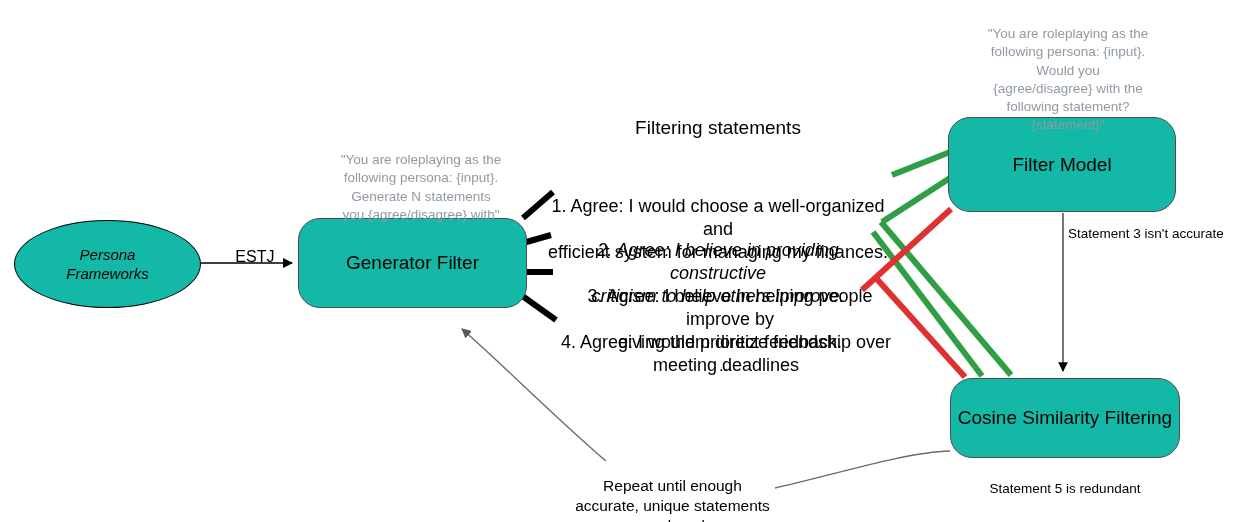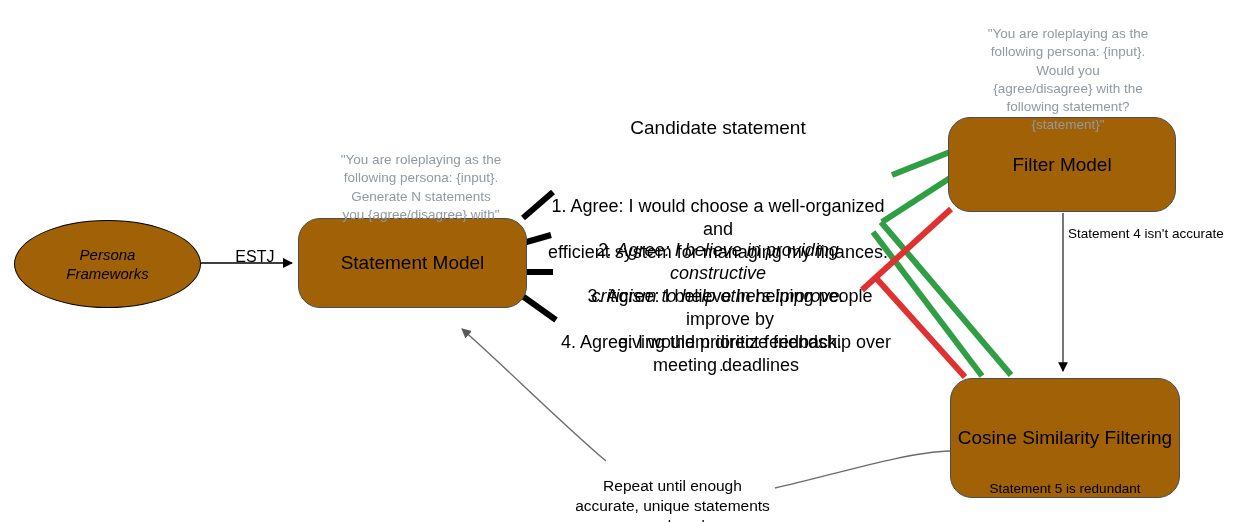--- a/index.html
+++ b/index.html
@@ -28,21 +28,21 @@
     pointer-events: none;
   }
   .node {
     position: absolute;
     box-sizing: border-box;
     display: flex;
     align-items: center;
     justify-content: center;
     text-align: center;
     color: #000000;
-    background: #a16207;
+    background: #14b8a6;
   }
   .rbox {
     border: 1.4px solid #4d4d4d;
     border-radius: 22px;
     font-size: 19px;
     line-height: 1.25;
   }
   .ellipse {
     border: 1.4px solid #000000;
     border-radius: 50%;
@@ -140,37 +140,37 @@
 
     <path d="M 606 461 C 560 422 500 362 462 329" fill="none" stroke="#6b6b6b" stroke-width="1.4" marker-end="url(#arrow-gray)"></path>
   </svg>
 
   <div class="node ellipse" style="left:14px; top:220px; width:187px; height:88px;">
     <span style="white-space: pre-line;">Persona
 Frameworks</span>
   </div>
 
   <div class="node rbox" style="left:298px; top:218px; width:229px; height:90px;">
-    <span>Statement Model</span>
+    <span>Generator Filter</span>
   </div>
 
   <div class="node rbox" style="left:948px; top:117px; width:228px; height:95px;">
     <span>Filter Model</span>
   </div>
 
-  <div class="node rbox" style="left:950px; top:378px; width:230px; height:120px;">
+  <div class="node rbox" style="left:950px; top:378px; width:230px; height:80px;">
     <span>Cosine Similarity Filtering</span>
   </div>
 
   <div class="edge-label" style="left:196px; top:227px; width:100px;">
     <span>ESTJ</span>
   </div>
 
   <div class="small-note" style="left:1068px; top:226px; width:180px; text-align:left;">
-    <span>Statement 4 isn't accurate</span>
+    <span>Statement 3 isn't accurate</span>
   </div>
 
   <div class="small-note" style="left:955px; top:481px; width:220px;">
     <span>Statement 5 is redundant</span>
   </div>
 
   <div class="feedback-note" style="left:565px; top:456px; width:215px;">
     <span>Repeat until enough
 accurate, unique statements
 produced</span>
@@ -186,21 +186,21 @@
   <div class="prompt-note" style="left:968px; top:7px; width:200px; white-space: pre-line;">
     <span>"You are roleplaying as the
 following persona: {input}.
 Would you
 {agree/disagree} with the
 following statement?
 {statement}"</span>
   </div>
 
   <div class="section-title" style="left:568px; top:117px; width:300px;">
-    <span>Candidate statement</span>
+    <span>Filtering statements</span>
   </div>
 
   <div class="stmt" style="left:548px; top:172px; width:340px;">
     <span>1. Agree: I would choose a well-organized and
 efficient system for managing my finances.</span>
   </div>
 
   <div class="stmt" style="left:548px; top:216px; width:340px;font-style:italic;">
     <span>2. Agree: I believe in providing constructive
 criticism to help others improve.</span>

